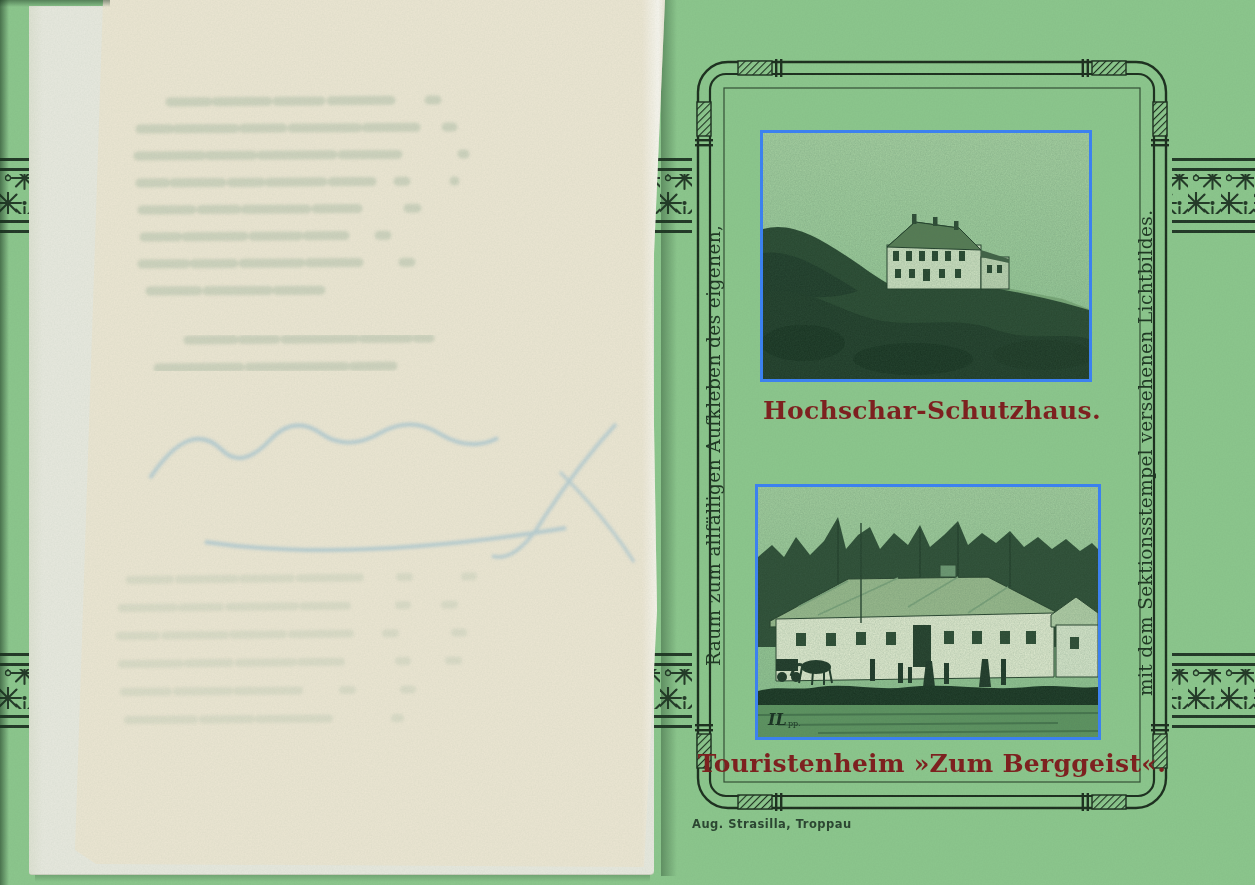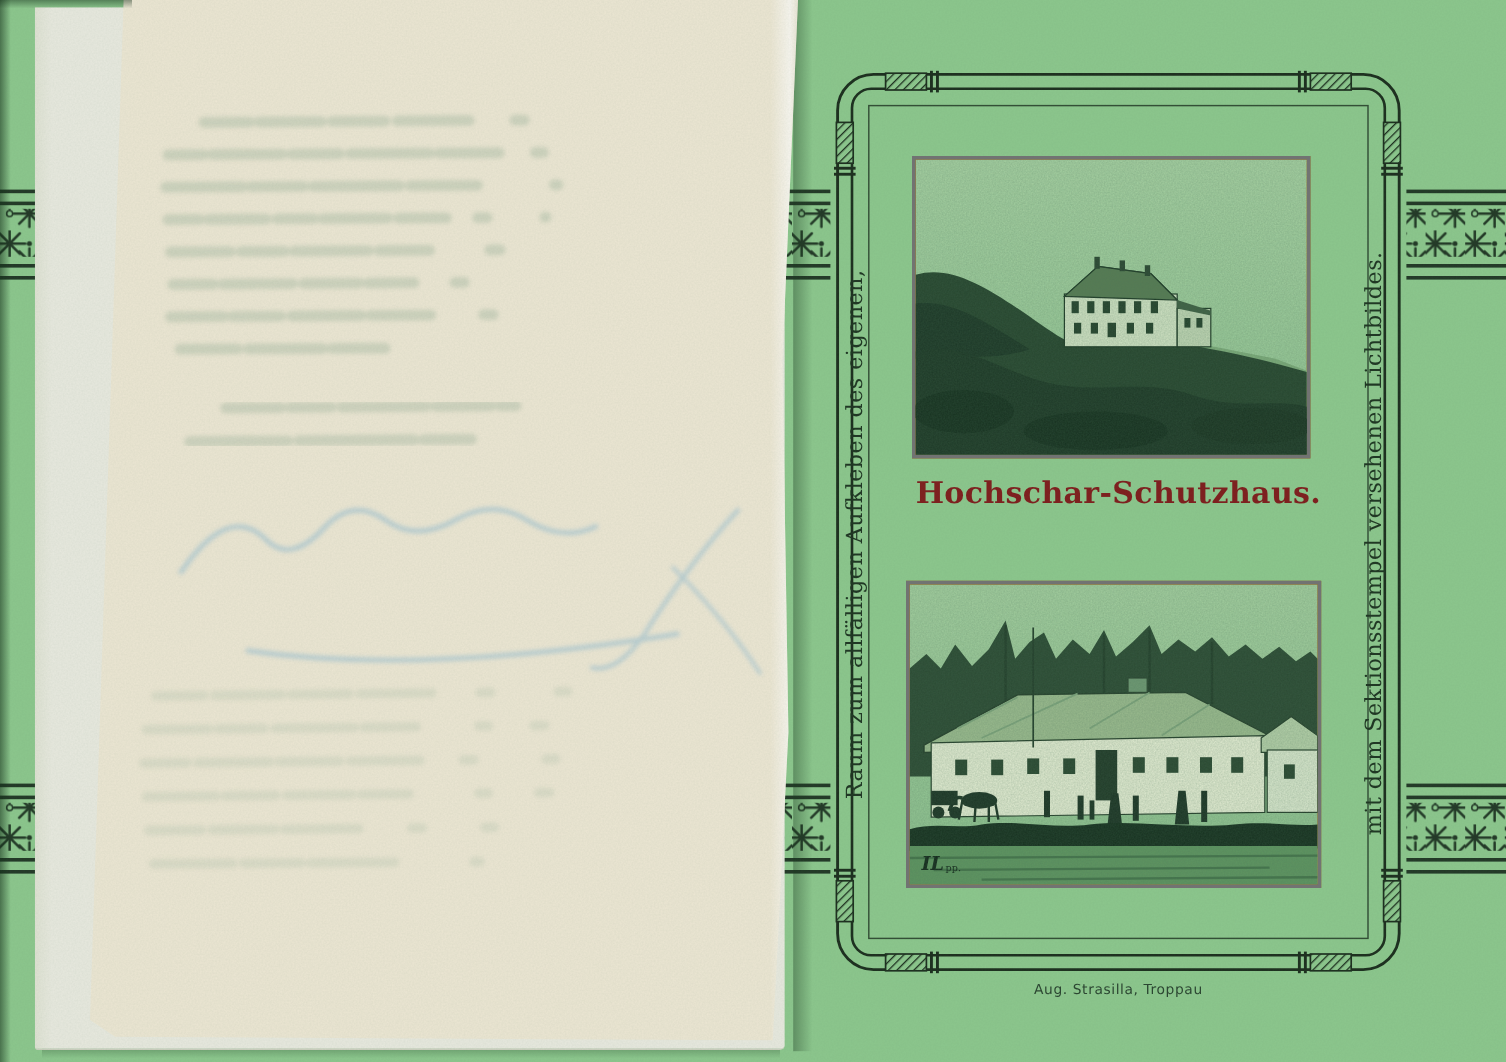--- a/index.html
+++ b/index.html
@@ -9,38 +9,38 @@
 
   
   .band{position:absolute;left:0;width:1255px;height:88px;}
   .band-upper{top:152px;}
   .band-lower{top:647px;}
 
   
   .panel{position:absolute;left:692px;top:50px;width:480px;height:768px;background:#8cc78d;}
   .frame-svg{position:absolute;left:0;top:0;}
 
-  .photo{position:absolute;border:3px solid #737373;background:#a16207;}
+  .photo{position:absolute;border:3px solid #3b82f6;background:#f97316;}
   .photo-top{left:68px;top:80px;width:332px;height:252px;}
   .photo-bottom{left:63px;top:434px;width:346px;height:256px;}
   .photo svg{display:block;}
 
   .caption{position:absolute;left:0;width:480px;text-align:center;
            font-weight:700;font-size:25px;letter-spacing:.3px;color:#7f1d1d;}
   .caption-top{top:346px;}
   .caption-bottom{top:699px;}
 
   .vtext{position:absolute;writing-mode:vertical-rl;transform:rotate(180deg);
          font-size:18.5px;color:#1e3522;letter-spacing:.4px;white-space:nowrap;
          display:flex;align-items:center;justify-content:center;}
   .vtext-left{left:6px;top:195px;height:400px;width:30px;}
   .vtext-right{left:438px;top:195px;height:415px;width:30px;}
 
-  .printer-mark{position:absolute;left:692px;top:817px;width:480px;text-align:center;
-      font-family:"DejaVu Sans",sans-serif;font-size:11.5px;font-weight:400;
+  .printer-mark{position:absolute;left:692px;top:817px;width:480px;
+      font-family:"DejaVu Sans",sans-serif;font-size:11.5px;font-weight:700;
       letter-spacing:.5px;color:#2a4430;}
 
   
   .sheet-shadow-right{position:absolute;left:661px;top:0;width:16px;height:876px;
       background:linear-gradient(to right,rgba(25,55,30,.38),rgba(25,55,30,0));}
   .sheet-shadow-bottom{position:absolute;left:35px;top:871px;width:615px;height:11px;
       background:linear-gradient(to bottom,rgba(25,55,30,.35),rgba(25,55,30,0));}
 
   
   .sheet-under{position:absolute;left:29px;top:6px;width:625px;height:869px;
@@ -279,20 +279,21 @@
           <line x1="0" y1="228" x2="340" y2="226"></line>
             <line x1="20" y1="238" x2="300" y2="236"></line>
             <line x1="60" y1="246" x2="340" y2="244"></line>
         </g>
 
         <text x="10" y="238" font-family="DejaVu Serif, serif" font-style="italic" font-weight="700" font-size="16" fill="#12271a">IL</text>
         <text x="30" y="239" font-family="DejaVu Serif, serif" font-size="8" fill="#12271a">pp.</text>
         <rect width="340" height="250" filter="url(#gr2)" opacity=".55"></rect>
       </svg>
     </div>
+    <div class="caption caption-bottom">Touristenheim »Zum Berggeist«.</div>
 
     <div class="vtext vtext-left">Raum zum allfälligen Aufkleben des eigenen,</div>
     <div class="vtext vtext-right">mit dem Sektionsstempel versehenen Lichtbildes.</div>
   </div>
 
   <div class="printer-mark">Aug. Strasilla, Troppau</div>
 
   <div class="sheet-shadow-right"></div>
   <div class="sheet-shadow-bottom"></div>
 

